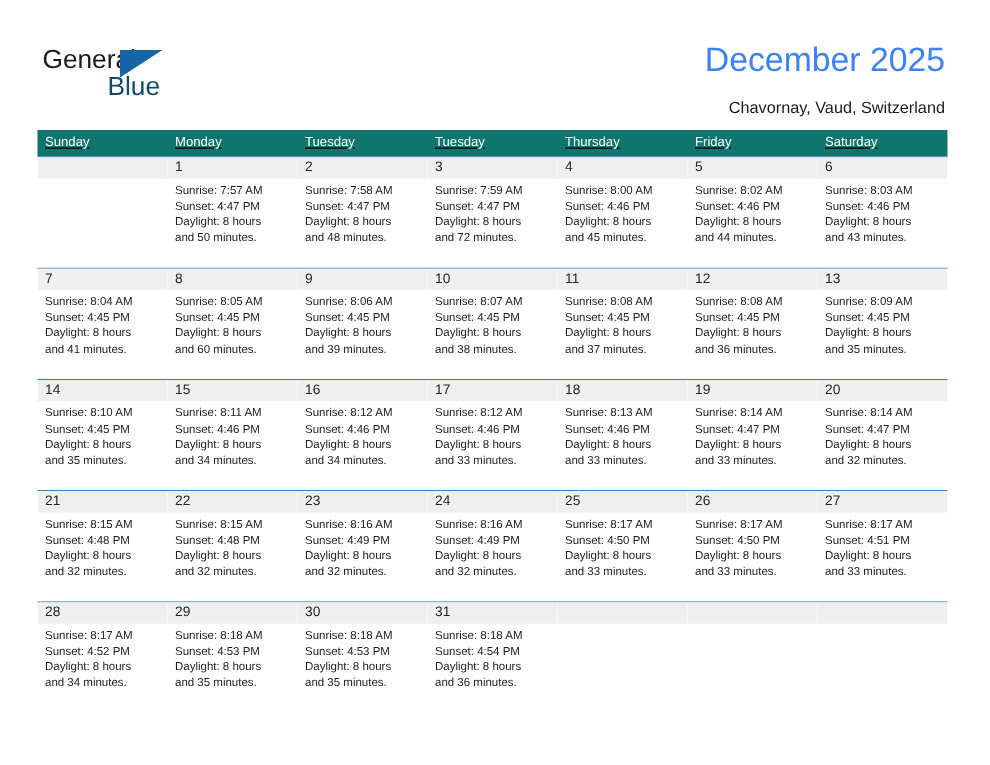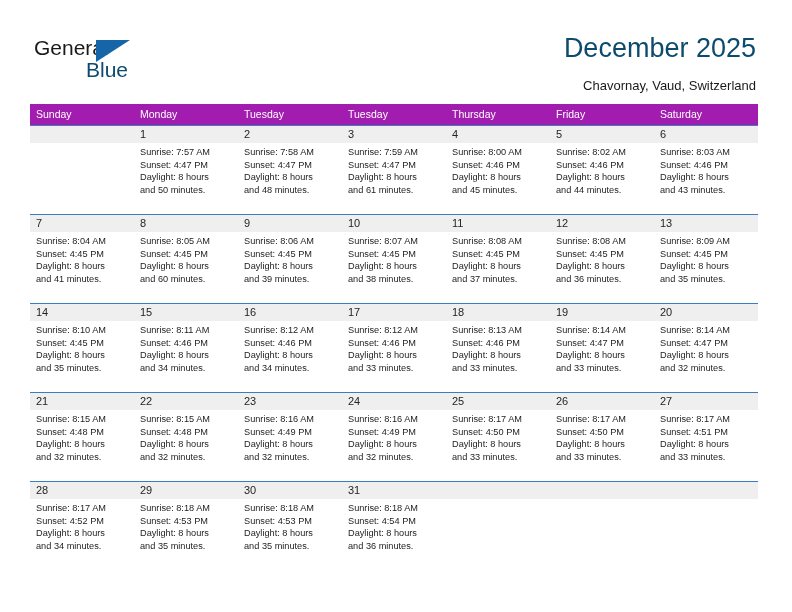--- a/index.html
+++ b/index.html
@@ -60,21 +60,21 @@
     width: 0;
     height: 0;
     border-left: 34px solid #1565a8;
     border-bottom: 22px solid transparent;
   }
   .title {
     position: absolute;
     right: 36px;
     top: 33px;
     font-size: 27px;
-    color: #0c4a6e;
+    color: #3b82f6;
     text-align: right;
     white-space: nowrap;
   }
   .subtitle {
     position: absolute;
     right: 36px;
     top: 78px;
     font-size: 13px;
     color: #1a1a1a;
     text-align: center;
@@ -83,22 +83,23 @@
 
   
   .calendar {
     position: absolute;
     left: 30px;
     top: 104px;
     width: 728px;
   }
   .weekdays {
     display: flex;
-    background: #a21caf;
+    background: #0f766e;
     height: 21px;
+    text-decoration: underline;
   }
   .weekday {
     flex: 1 1 0;
     color: #ffffff;
     font-size: 10.5px;
     line-height: 21px;
     padding-left: 6px;
     box-sizing: border-box;
     white-space: nowrap;
     overflow: hidden;
@@ -191,21 +192,21 @@
           <div>Daylight: 8 hours</div>
           <div>and 48 minutes.</div>
         </div>
       </div>
       <div class="day">
         <div class="day-num">3</div>
         <div class="day-info">
           <div>Sunrise: 7:59 AM</div>
           <div>Sunset: 4:47 PM</div>
           <div>Daylight: 8 hours</div>
-          <div>and 61 minutes.</div>
+          <div>and 72 minutes.</div>
         </div>
       </div>
       <div class="day">
         <div class="day-num">4</div>
         <div class="day-info">
           <div>Sunrise: 8:00 AM</div>
           <div>Sunset: 4:46 PM</div>
           <div>Daylight: 8 hours</div>
           <div>and 45 minutes.</div>
         </div>

